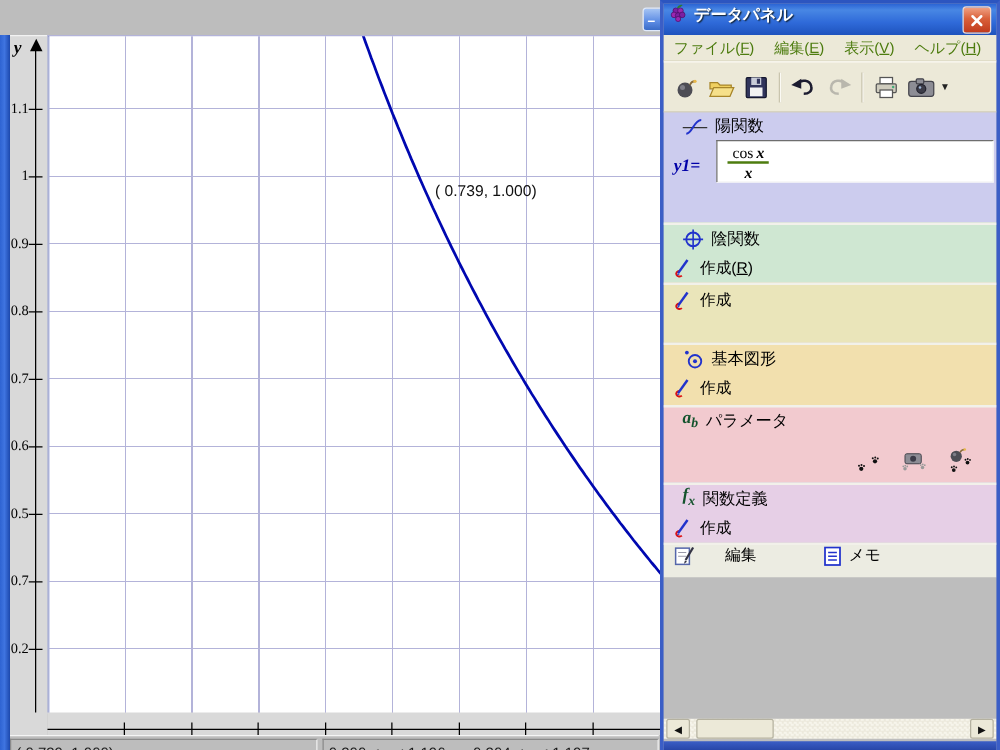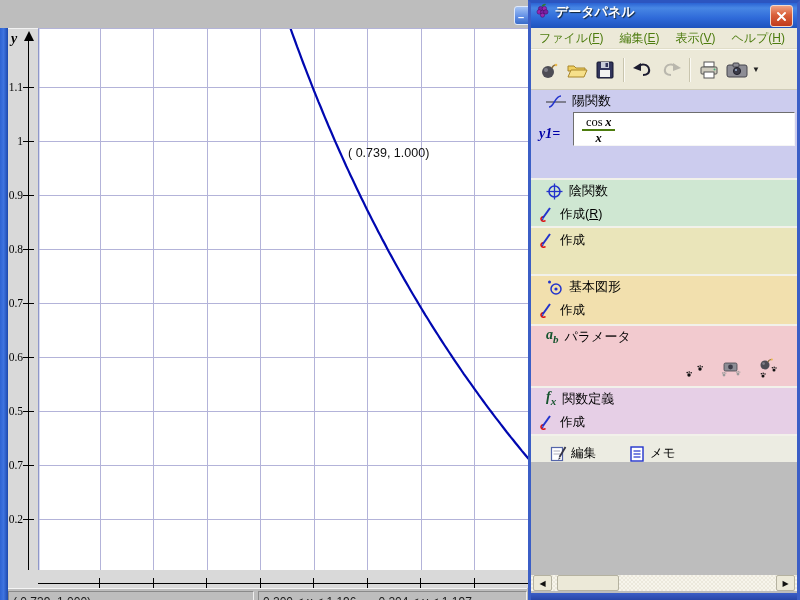--- a/index.html
+++ b/index.html
@@ -75,21 +75,21 @@
   .sec-header{height:22px;display:flex;align-items:center;justify-content:flex-start;gap:6px;
     font-size:13px;color:#000;padding-left:15px;}
   .create-row{display:flex;align-items:center;gap:6px;padding-left:6px;height:24px;font-size:12.5px;color:#000;}
   .sec-explicit{height:88px;flex:0 0 88px;border-top:none;}
   .sec-implicit{height:48px;flex:0 0 48px;}
   .sec-curve{height:48px;flex:0 0 48px;}
   .sec-basic{height:50px;flex:0 0 50px;}
   .sec-param{height:62px;flex:0 0 62px;}
   .sec-funcdef{height:48px;flex:0 0 48px;}
   .row-editmemo{height:28px;flex:0 0 28px;box-sizing:border-box;border-top:2px solid #f2f1ea;
-    display:flex;align-items:flex-end;gap:4px;padding-left:19px;font-size:12.5px;color:#000;}
+    display:flex;align-items:flex-start;gap:24px;padding-left:8px;font-size:12.5px;color:#000;}
   .memo-group{margin-left:30px;display:flex;align-items:center;gap:6px;}
 
   .formula-row{display:flex;align-items:flex-start;padding-left:8px;height:36px;}
   .lhs{font-family:"Liberation Serif",serif;font-style:italic;font-weight:bold;font-size:14px;
     color:#0000a8;margin-top:14px;width:34px;}
   .expr-input{flex:1;margin-right:2px;height:34px;background:#fff;
     border-top:1px solid #6e6e6e;border-left:1px solid #6e6e6e;
     border-bottom:1px solid #f5f5f5;border-right:1px solid #f5f5f5;
     padding:2px 0 0 8px;box-sizing:border-box;}
   .fraction{display:inline-block;text-align:center;font-family:"Liberation Serif",serif;font-size:12.5px;color:#000;line-height:14px;}

